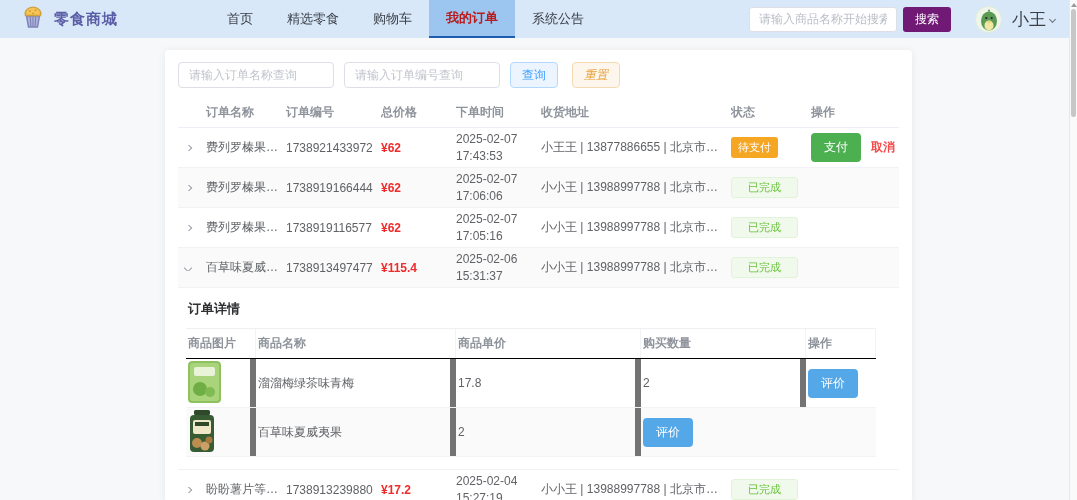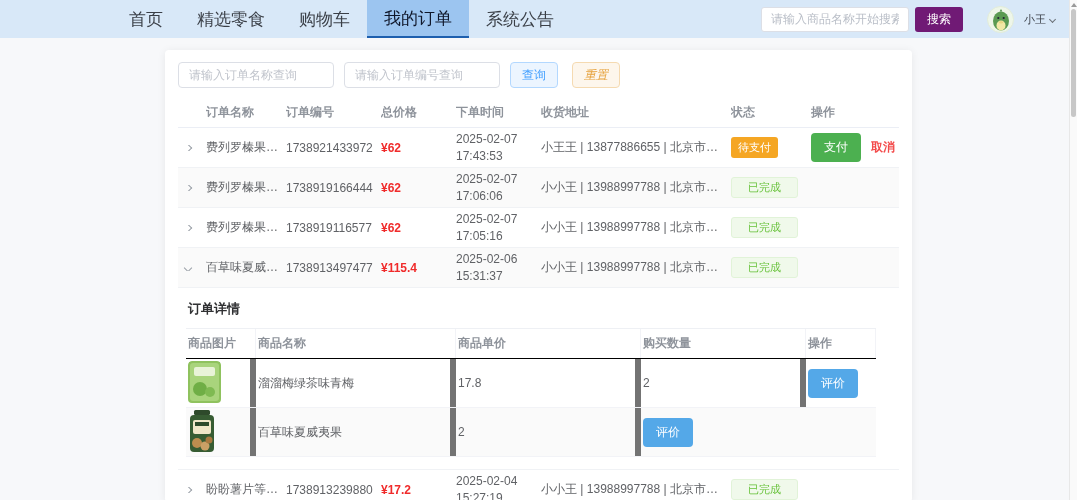--- a/index.html
+++ b/index.html
@@ -3,28 +3,28 @@
 <meta charset="utf-8">
 <style>
   * { margin:0; padding:0; box-sizing:border-box; }
   html,body { width:1077px; height:500px; overflow:hidden; font-family:"Liberation Sans",sans-serif; background:#f7f8fa; }
 
   
   .app-header { height:38px; background:#d8e8f8; display:flex; align-items:center; padding-left:20px; position:relative; }
   .logo-wrap { display:flex; align-items:center; gap:8px; }
   .brand { font-size:15px; font-weight:bold; color:#5b5ea6; letter-spacing:1px; }
   .nav { display:flex; margin-left:92px; height:38px; }
-  .nav-item { display:flex; align-items:center; padding:0 17px; font-size:17px; color:#3a3f47; cursor:pointer; height:38px; }
-  .nav-item.active { background:#9cc5f0; color:#0f172a; border-bottom:2px solid #1d5fae; font-weight:normal; }
+  .nav-item { display:flex; align-items:center; padding:0 17px; font-size:13px; color:#3a3f47; cursor:pointer; height:38px; }
+  .nav-item.active { background:#9cc5f0; color:#b91c1c; border-bottom:2px solid #1d5fae; font-weight:bold; }
   .header-right { margin-left:auto; display:flex; align-items:center; padding-right:22px; gap:6px; }
   .h-search { width:148px; height:25px; border:1px solid #dcdfe6; border-radius:3px; font-size:12px; padding:0 9px; color:#606266; background:#fff; outline:none; }
   .h-search::placeholder { color:#b9bec7; }
   .h-search-btn { height:25px; padding:0 12px; background:#701a75; color:#fff; border:none; border-radius:3px; font-size:12px; cursor:pointer; }
   .avatar { width:27px; height:27px; border-radius:50%; background:#eef6e9; margin-left:18px; display:flex; align-items:center; justify-content:center; overflow:hidden; border:1px solid #e2ecd9; }
-  .username { font-size:11px; color:#3a3f47; margin-left:4px; display:flex; align-items:center; gap:4px; cursor:pointer; }
+  .username { font-size:17px; color:#3a3f47; margin-left:4px; display:flex; align-items:center; gap:4px; cursor:pointer; }
 
   
   .chev { display:inline-block; width:6px; height:6px; border-right:1.4px solid #9aa0a8; border-top:1.4px solid #9aa0a8; }
   .chev.right { transform:rotate(45deg); }
   .chev.down  { transform:rotate(135deg); }
   .chev.small { width:5px; height:5px; border-color:#6a7077; }
 
   
   .scrollbar { position:absolute; right:0; top:0; width:8px; height:500px; background:#fafafa; border-left:1px solid #e8e8e8; z-index:50; }
   .scroll-up { width:0; height:0; border-left:3px solid transparent; border-right:3px solid transparent; border-bottom:4px solid #9a9a9a; margin:3px auto 2px; }
@@ -70,20 +70,33 @@
   .dhead .dcell { border-right:1px solid #f2f3f7; }
   .btn-review { background:#54a8e8; color:#fff; border:none; border-radius:4px; font-size:12px; padding:6px 13px; cursor:pointer; }
 
   
   .pimg { border-radius:4px; overflow:hidden; display:block; }
 </style>
 </head>
 <body>
 
 <header class="app-header">
+  <div class="logo-wrap">
+    <span>
+      <svg width="26" height="26" viewBox="0 0 26 26">
+        <path d="M6.5 12 L19.5 12 L17.5 23 L8.5 23 Z" fill="#aeb3dc" stroke="#7d82b8" stroke-width="1.4"></path>
+        <path d="M10.2 12.5 L10.9 22.5 M13 12.5 L13 22.5 M15.8 12.5 L15.1 22.5" stroke="#7d82b8" stroke-width="1.1" fill="none"></path>
+        <path d="M5.5 11.5 C4 7 8 3.2 13 3.2 C18 3.2 22 7 20.5 11.5 Z" fill="#f6c453" stroke="#cf9f3e" stroke-width="1.3"></path>
+        <circle cx="10" cy="7" r="1" fill="#cf9f3e"></circle>
+          <circle cx="15.5" cy="6.2" r="1" fill="#cf9f3e"></circle>
+          <circle cx="13" cy="9.5" r="1" fill="#cf9f3e"></circle>
+      </svg>
+    </span>
+    <span class="brand">零食商城</span>
+  </div>
   <nav class="nav">
     <div class="nav-item">首页</div>
     <div class="nav-item">精选零食</div>
     <div class="nav-item">购物车</div>
     <div class="nav-item active">我的订单</div>
     <div class="nav-item">系统公告</div>
   </nav>
   <div class="header-right">
     <input class="h-search" placeholder="请输入商品名称开始搜索" style="">
     <button class="h-search-btn">搜索</button>

